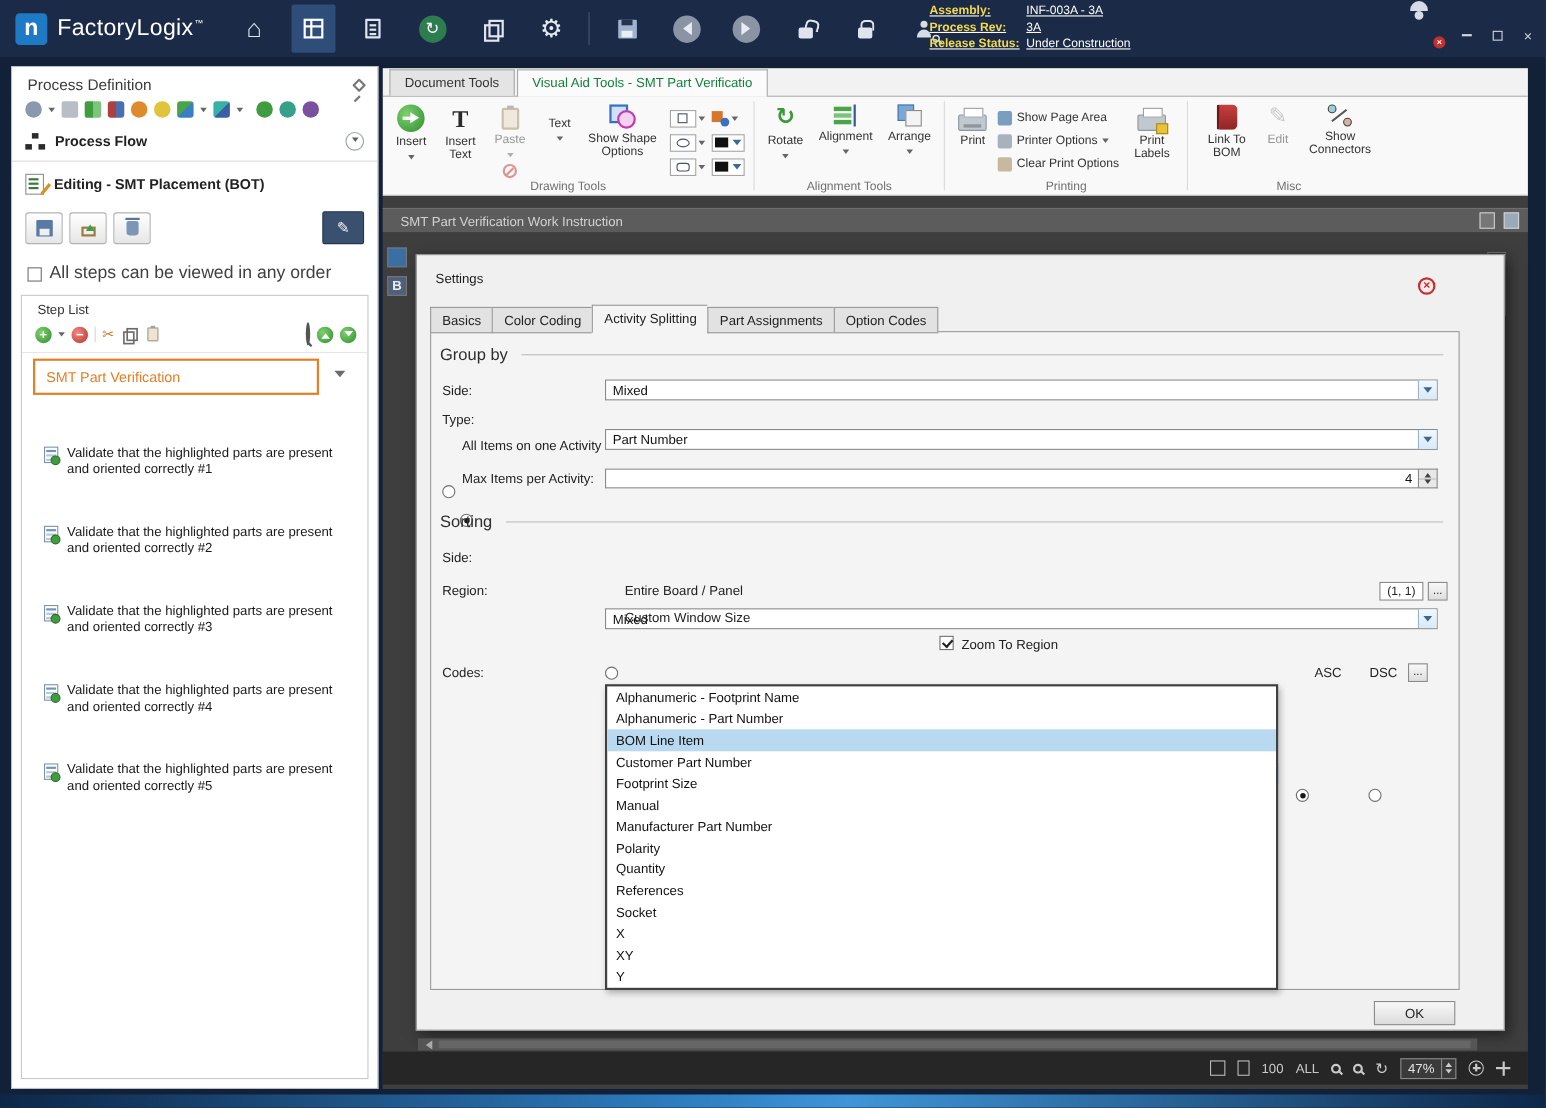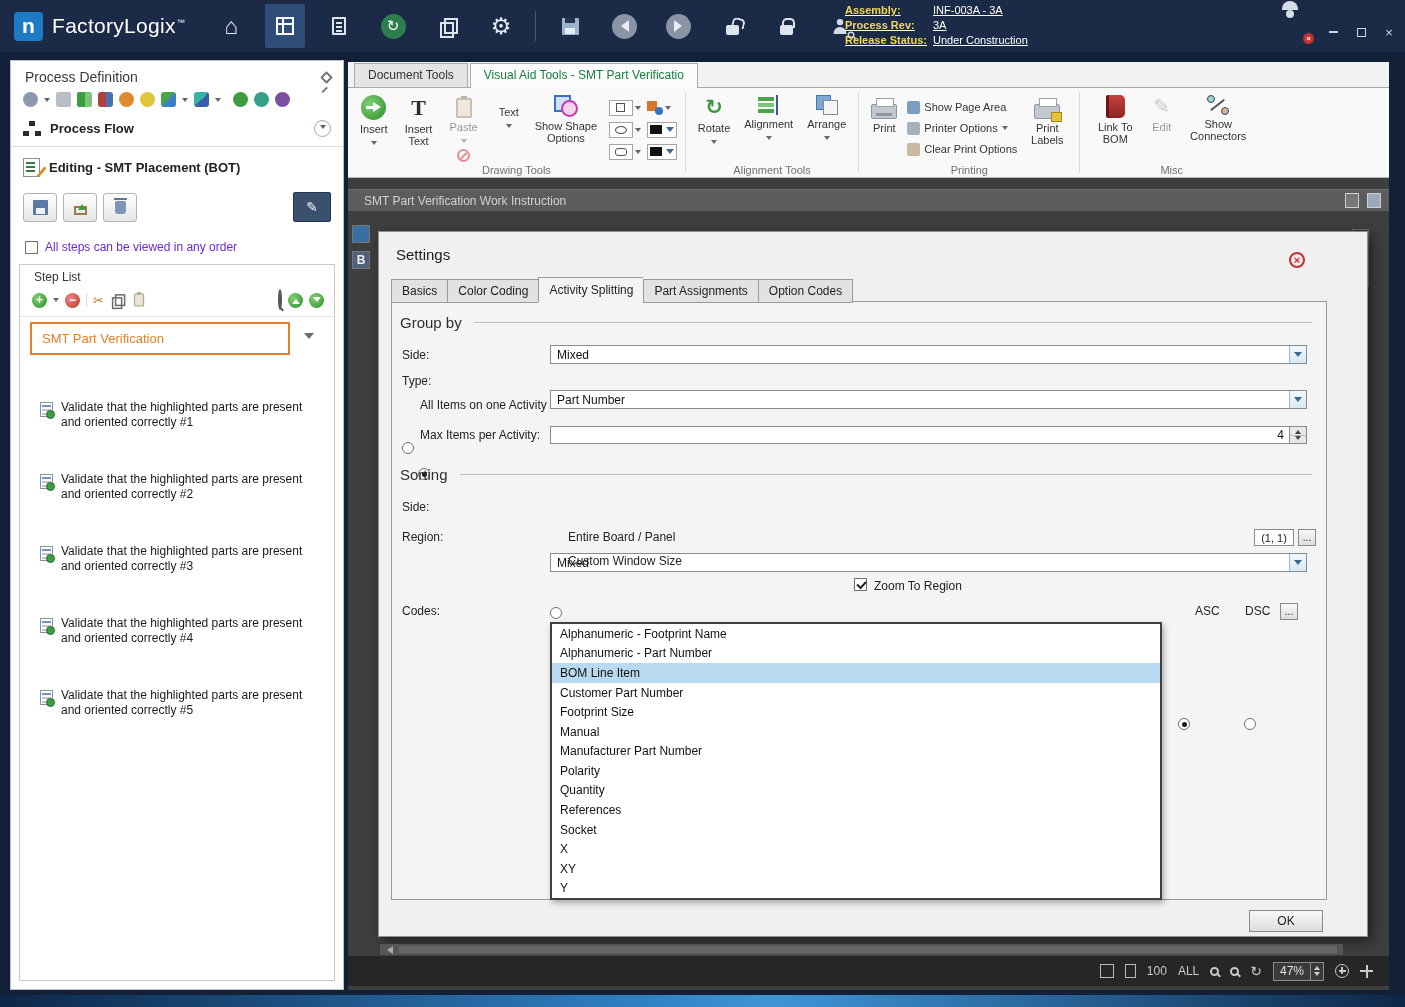--- a/index.html
+++ b/index.html
@@ -80,21 +80,21 @@
 .fl2{width:15px;height:15px;background:#5a79a5;position:relative;border-radius:1px;}
 .fl2::after{content:'';position:absolute;left:3px;bottom:1px;width:9px;height:6px;background:#eef2f7;}
 .impic{width:13px;height:9px;border:2px solid #9a7c42;position:relative;margin-top:6px;}
 .impic::before{content:'';position:absolute;left:2px;top:-8px;width:0;height:0;border:4px solid transparent;border-bottom:6px solid #3f9c3f;}
 .jaric{width:11px;height:13px;background:#7d96b5;border-radius:2px 2px 3px 3px;position:relative;}
 .jaric::before{content:'';position:absolute;left:-1px;top:-3px;width:13px;height:2px;background:#5d7495;}
 .notesbtn{margin-left:auto;width:38px;height:30px;background:#39516f;border:1px solid #24364e;border-radius:2px;display:flex;align-items:center;justify-content:center;color:#f2f2f2;font-size:14px;cursor:pointer;}
 .lp-check{display:flex;align-items:center;gap:7px;padding:8px 14px 10px 14px;}
 .check{width:13px;height:13px;border:1px solid #707070;background:#fff;position:relative;flex:none;}
 .check.on::after{content:'';position:absolute;left:2px;top:2px;width:7px;height:4px;border-left:2px solid #222;border-bottom:2px solid #222;transform:rotate(-48deg);}
-.lp-check .t{font-size:12px;color:#6d28d9;}
+.lp-check .t{font-size:16px;color:#404040;}
 .steps-box{margin:0 8px 8px 8px;border:1px solid #c9c9c9;flex:1;display:flex;flex-direction:column;overflow:hidden;}
 .sl-title{font-size:12px;color:#333;padding:5px 8px 3px 14px;}
 .sl-tools{display:flex;align-items:center;gap:6px;padding:3px 10px 6px 12px;border-bottom:1px solid #e6e6e6;}
 .cgrn{width:15px;height:15px;border-radius:50%;background:radial-gradient(circle at 35% 35%,#7ed06e,#2f8d2f);color:#fff;font-size:12px;display:flex;align-items:center;justify-content:center;font-weight:bold;line-height:1;}
 .cred{width:15px;height:15px;border-radius:50%;background:radial-gradient(circle at 35% 35%,#e88,#b32);color:#fff;font-size:12px;display:flex;align-items:center;justify-content:center;font-weight:bold;line-height:1;}
 .sl-right{margin-left:auto;display:flex;gap:6px;align-items:center;}
 .magz{width:9px;height:9px;border:2px solid #555;border-radius:50%;position:relative;}
 .magz::after{content:'';position:absolute;width:5px;height:2px;background:#555;right:-4px;bottom:-2px;transform:rotate(45deg);}
 .arrc{width:15px;height:15px;border-radius:50%;background:radial-gradient(circle at 35% 35%,#7ed06e,#2f8d2f);display:flex;align-items:center;justify-content:center;}
 .tu{width:0;height:0;border:4px solid transparent;border-bottom:5px solid #fff;margin-top:-2px;}
@@ -187,21 +187,21 @@
 .tinyd{width:0;height:0;border:3px solid transparent;border-top:4px solid #ccc;}
 .crossic{width:13px;height:13px;position:relative;display:inline-block;}
 .crossic::before{content:'';position:absolute;left:5.5px;top:0;width:2px;height:13px;background:#c9c9c9;}
 .crossic::after{content:'';position:absolute;top:5.5px;left:0;height:2px;width:13px;background:#c9c9c9;}
 .plusc{width:14px;height:14px;border-radius:50%;border:1.5px solid #c9c9c9;position:relative;display:inline-block;}
 .plusc::before{content:'';position:absolute;left:5px;top:2px;width:2px;height:7px;background:#c9c9c9;}
 .plusc::after{content:'';position:absolute;top:4.5px;left:2.5px;height:2px;width:7px;background:#c9c9c9;}
 
 
 .dialog{position:absolute;left:30px;top:52px;width:990px;height:706px;background:#f0f0f0;border:1px solid #8f8f8f;box-shadow:4px 4px 12px rgba(0,0,0,.5);}
-.dlg-title{position:absolute;left:17px;top:14px;font-size:15px;color:#1c1c1c;}
+.dlg-title{position:absolute;left:17px;top:14px;font-size:12px;color:#1c1c1c;}
 .dlg-close{position:absolute;right:62px;top:20px;width:16px;height:16px;border-radius:50%;border:2px solid #c23030;color:#c23030;font-size:11px;font-weight:bold;display:flex;align-items:center;justify-content:center;background:#fbeaea;cursor:pointer;line-height:1;}
 .dlg-tabs{position:absolute;left:12px;top:47px;display:flex;z-index:2;}
 .dtab{font-size:12px;color:#222;padding:4px 10px;border:1px solid #9a9a9a;border-right:none;background:#e2e2e2;cursor:pointer;}
 .dtab:last-child{border-right:1px solid #9a9a9a;}
 .dtab.active{background:#f4f4f4;border-bottom:1px solid #f4f4f4;padding-top:5px;margin-top:-2px;}
 .dlg-content{position:absolute;left:12px;top:69px;width:936px;height:599px;border:1px solid #9a9a9a;background:#f4f4f4;}
 .abs{position:absolute;}
 .sec-head{display:flex;align-items:center;gap:12px;font-size:15px;color:#2e2e2e;}
 .sec-head::after{content:'';flex:1;height:1px;background:#bdbdbd;}
 .flab{font-size:12px;color:#222;}

